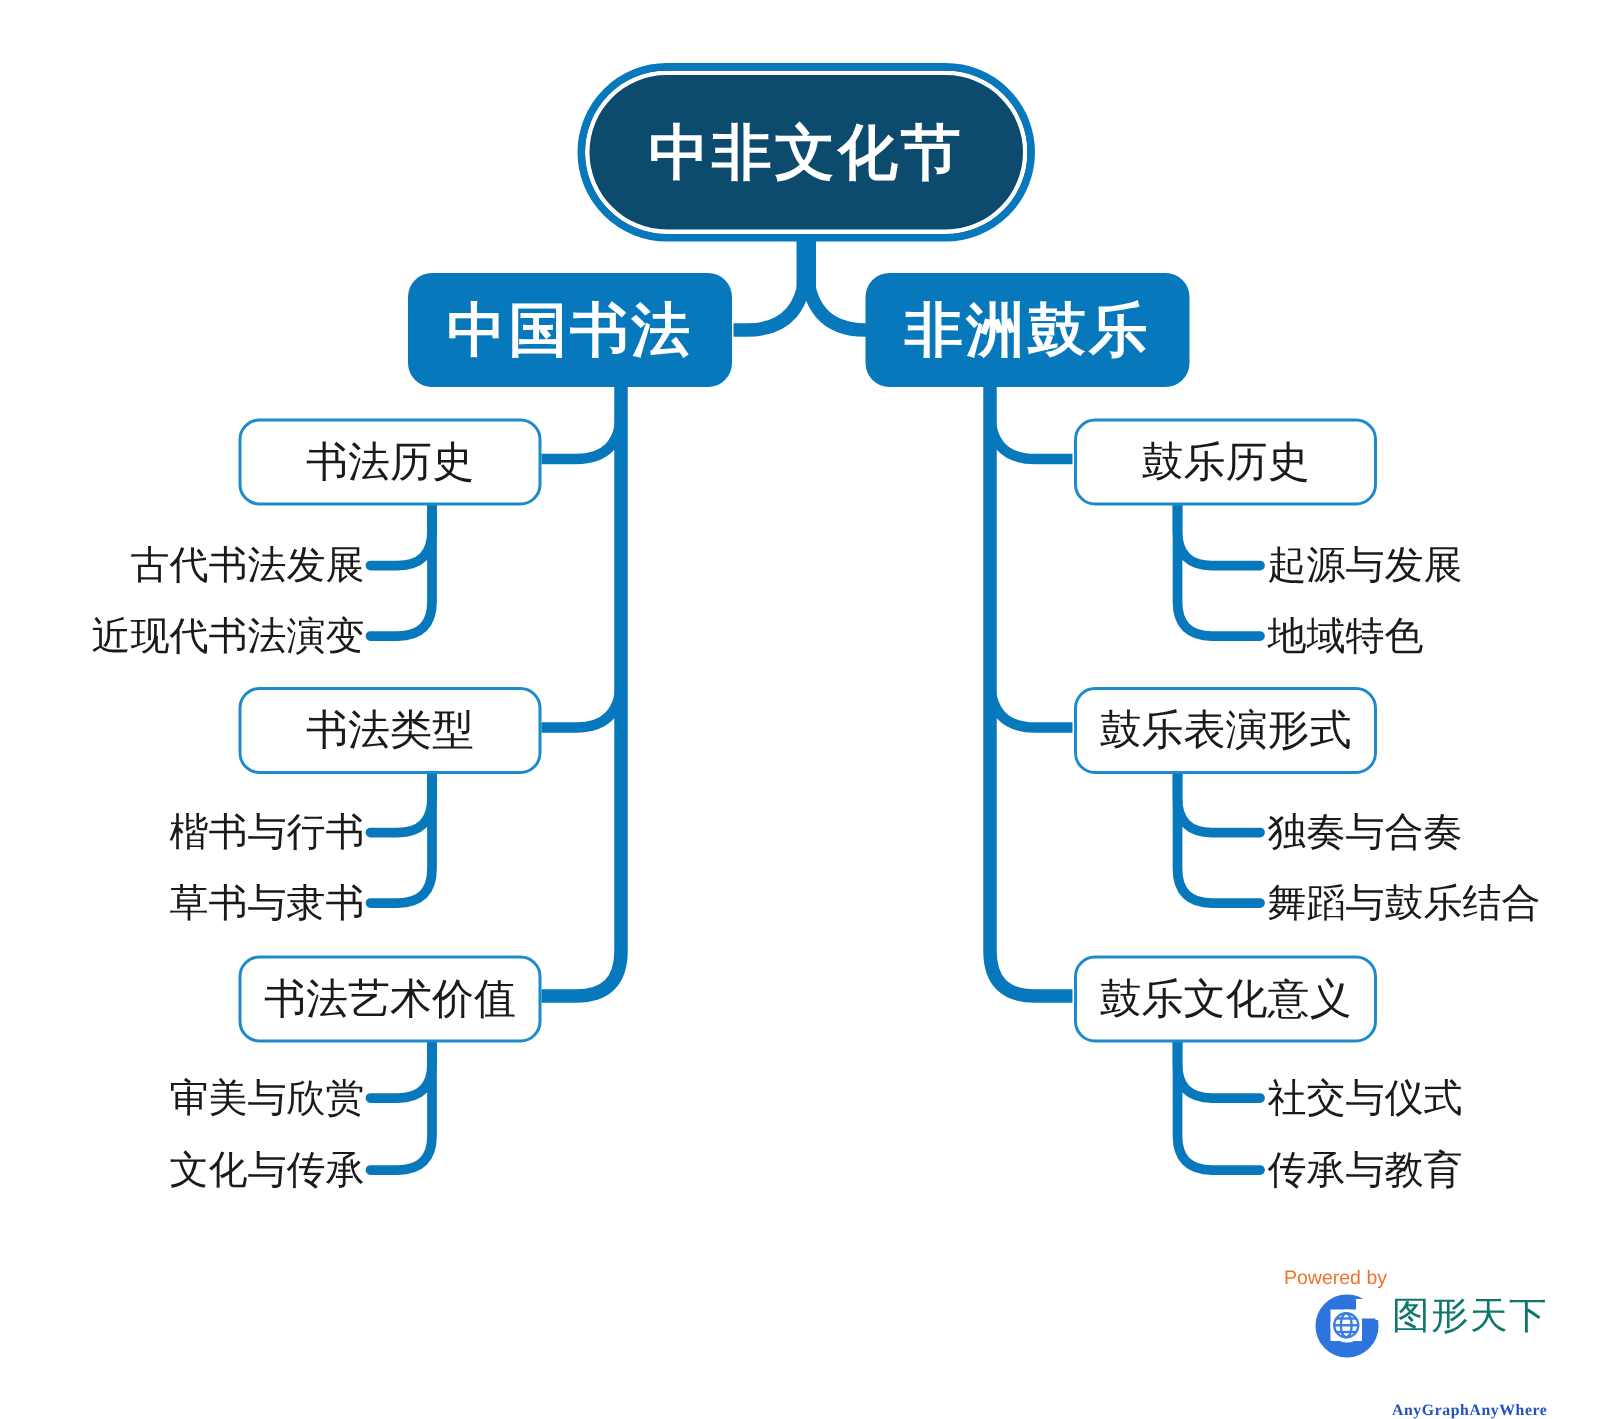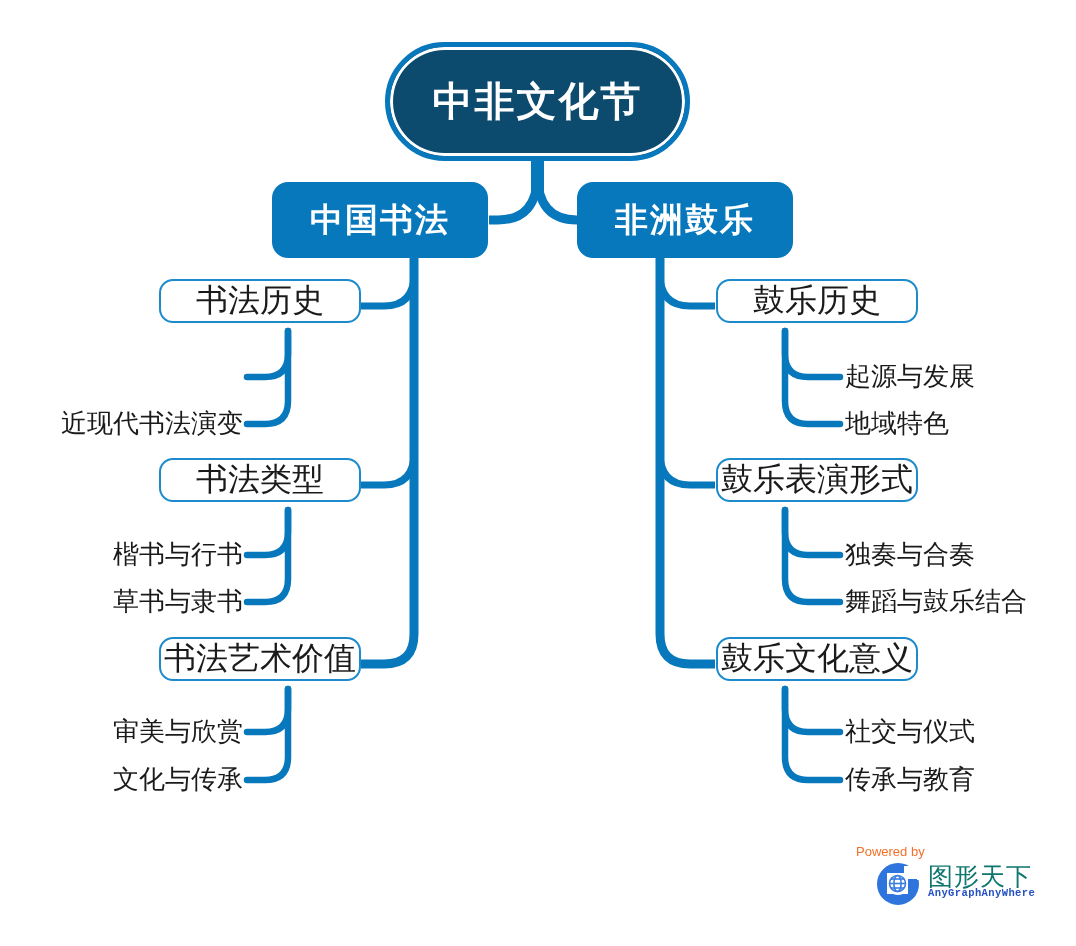--- a/index.html
+++ b/index.html
@@ -11,44 +11,44 @@
   .node { position:absolute; display:flex; align-items:center; justify-content:center; box-sizing:border-box; }
   .root {
     left:385px; top:42px; width:305px; height:119px;
     background:#0c4a6e; border:5px solid #0878BD; border-radius:62px;
     box-shadow: inset 0 0 0 3px #ffffff;
     color:#ffffff; font-size:40px; font-weight:bold; letter-spacing:2px;
   }
   .branch {
     width:216px; height:76px; top:182px;
     background:#0878BD; border-radius:16px;
-    color:#ffffff; font-size:33px; font-weight:bold; letter-spacing:2px;
+    color:#ffffff; font-size:39px; font-weight:bold; letter-spacing:2px;
   }
   .branch.left  { left:272px; }
   .branch.right { left:577px; }
   .topic {
-    width:202px; height:44px;
+    width:202px; height:58px;
     background:#ffffff; border:2px solid #1D8BCB; border-radius:14px;
-    color:#1A1A1A; font-size:32px;
+    color:#1A1A1A; font-size:28px;
   }
   .topic.l { left:159px; }
   .topic.r { left:716px; }
   .row1 { top:279px; } .row2 { top:458px; } .row3 { top:637px; }
   .leaf {
     position:absolute; color:#1A1A1A; font-size:26px; white-space:nowrap;
     transform:translateY(-50%); line-height:1.2;
   }
   .leaf.lside { transform:translate(-100%,-50%); }
   
   .wm { position:absolute; }
   .wm-powered { left:856px; top:844px; font-size:13px; color:#F2712A; }
   .wm-icon { left:874px; top:858px; width:50px; height:50px; }
   .wm-cn { left:928px; top:860px; font-size:25px; color:#0f766e; letter-spacing:1px; }
-  .wm-en { left:928px; top:887px; font-size:10.5px; font-weight:bold; color:#2450C4;
-           font-family:Liberation Mono, monospace; letter-spacing:0.4px; }
+  .wm-en { left:928px; top:935px; font-size:10.5px; font-weight:bold; color:#2450C4;
+           font-family:Liberation Serif, serif; letter-spacing:0.4px; }
 </style>
 </head>
 <body>
 
 <div class="stage">
 
   <svg class="links" viewBox="0 0 1076 946" fill="none" xmlns="http://www.w3.org/2000/svg">
 
     <path d="M537.5,152 L537.5,192" stroke="#0878BD" stroke-width="13" stroke-linecap="butt"></path>
     <path d="M537.5,174 Q537.5,220 498,220 L489,220" stroke="#0878BD" stroke-width="9" stroke-linecap="butt"></path>
@@ -101,20 +101,21 @@
   <div class="node topic r row1">
     <span>鼓乐历史</span>
   </div>
   <div class="node topic r row2">
     <span>鼓乐表演形式</span>
   </div>
   <div class="node topic r row3">
     <span>鼓乐文化意义</span>
   </div>
 
+  <div class="leaf lside" style="left:243px; top:377px;">古代书法发展</div>
   <div class="leaf lside" style="left:243px; top:424px;">近现代书法演变</div>
   <div class="leaf lside" style="left:243px; top:555px;">楷书与行书</div>
   <div class="leaf lside" style="left:243px; top:602px;">草书与隶书</div>
   <div class="leaf lside" style="left:243px; top:732px;">审美与欣赏</div>
   <div class="leaf lside" style="left:243px; top:780px;">文化与传承</div>
 
   <div class="leaf" style="left:845px; top:377px;">起源与发展</div>
   <div class="leaf" style="left:845px; top:424px;">地域特色</div>
   <div class="leaf" style="left:845px; top:555px;">独奏与合奏</div>
   <div class="leaf" style="left:845px; top:602px;">舞蹈与鼓乐结合</div>

